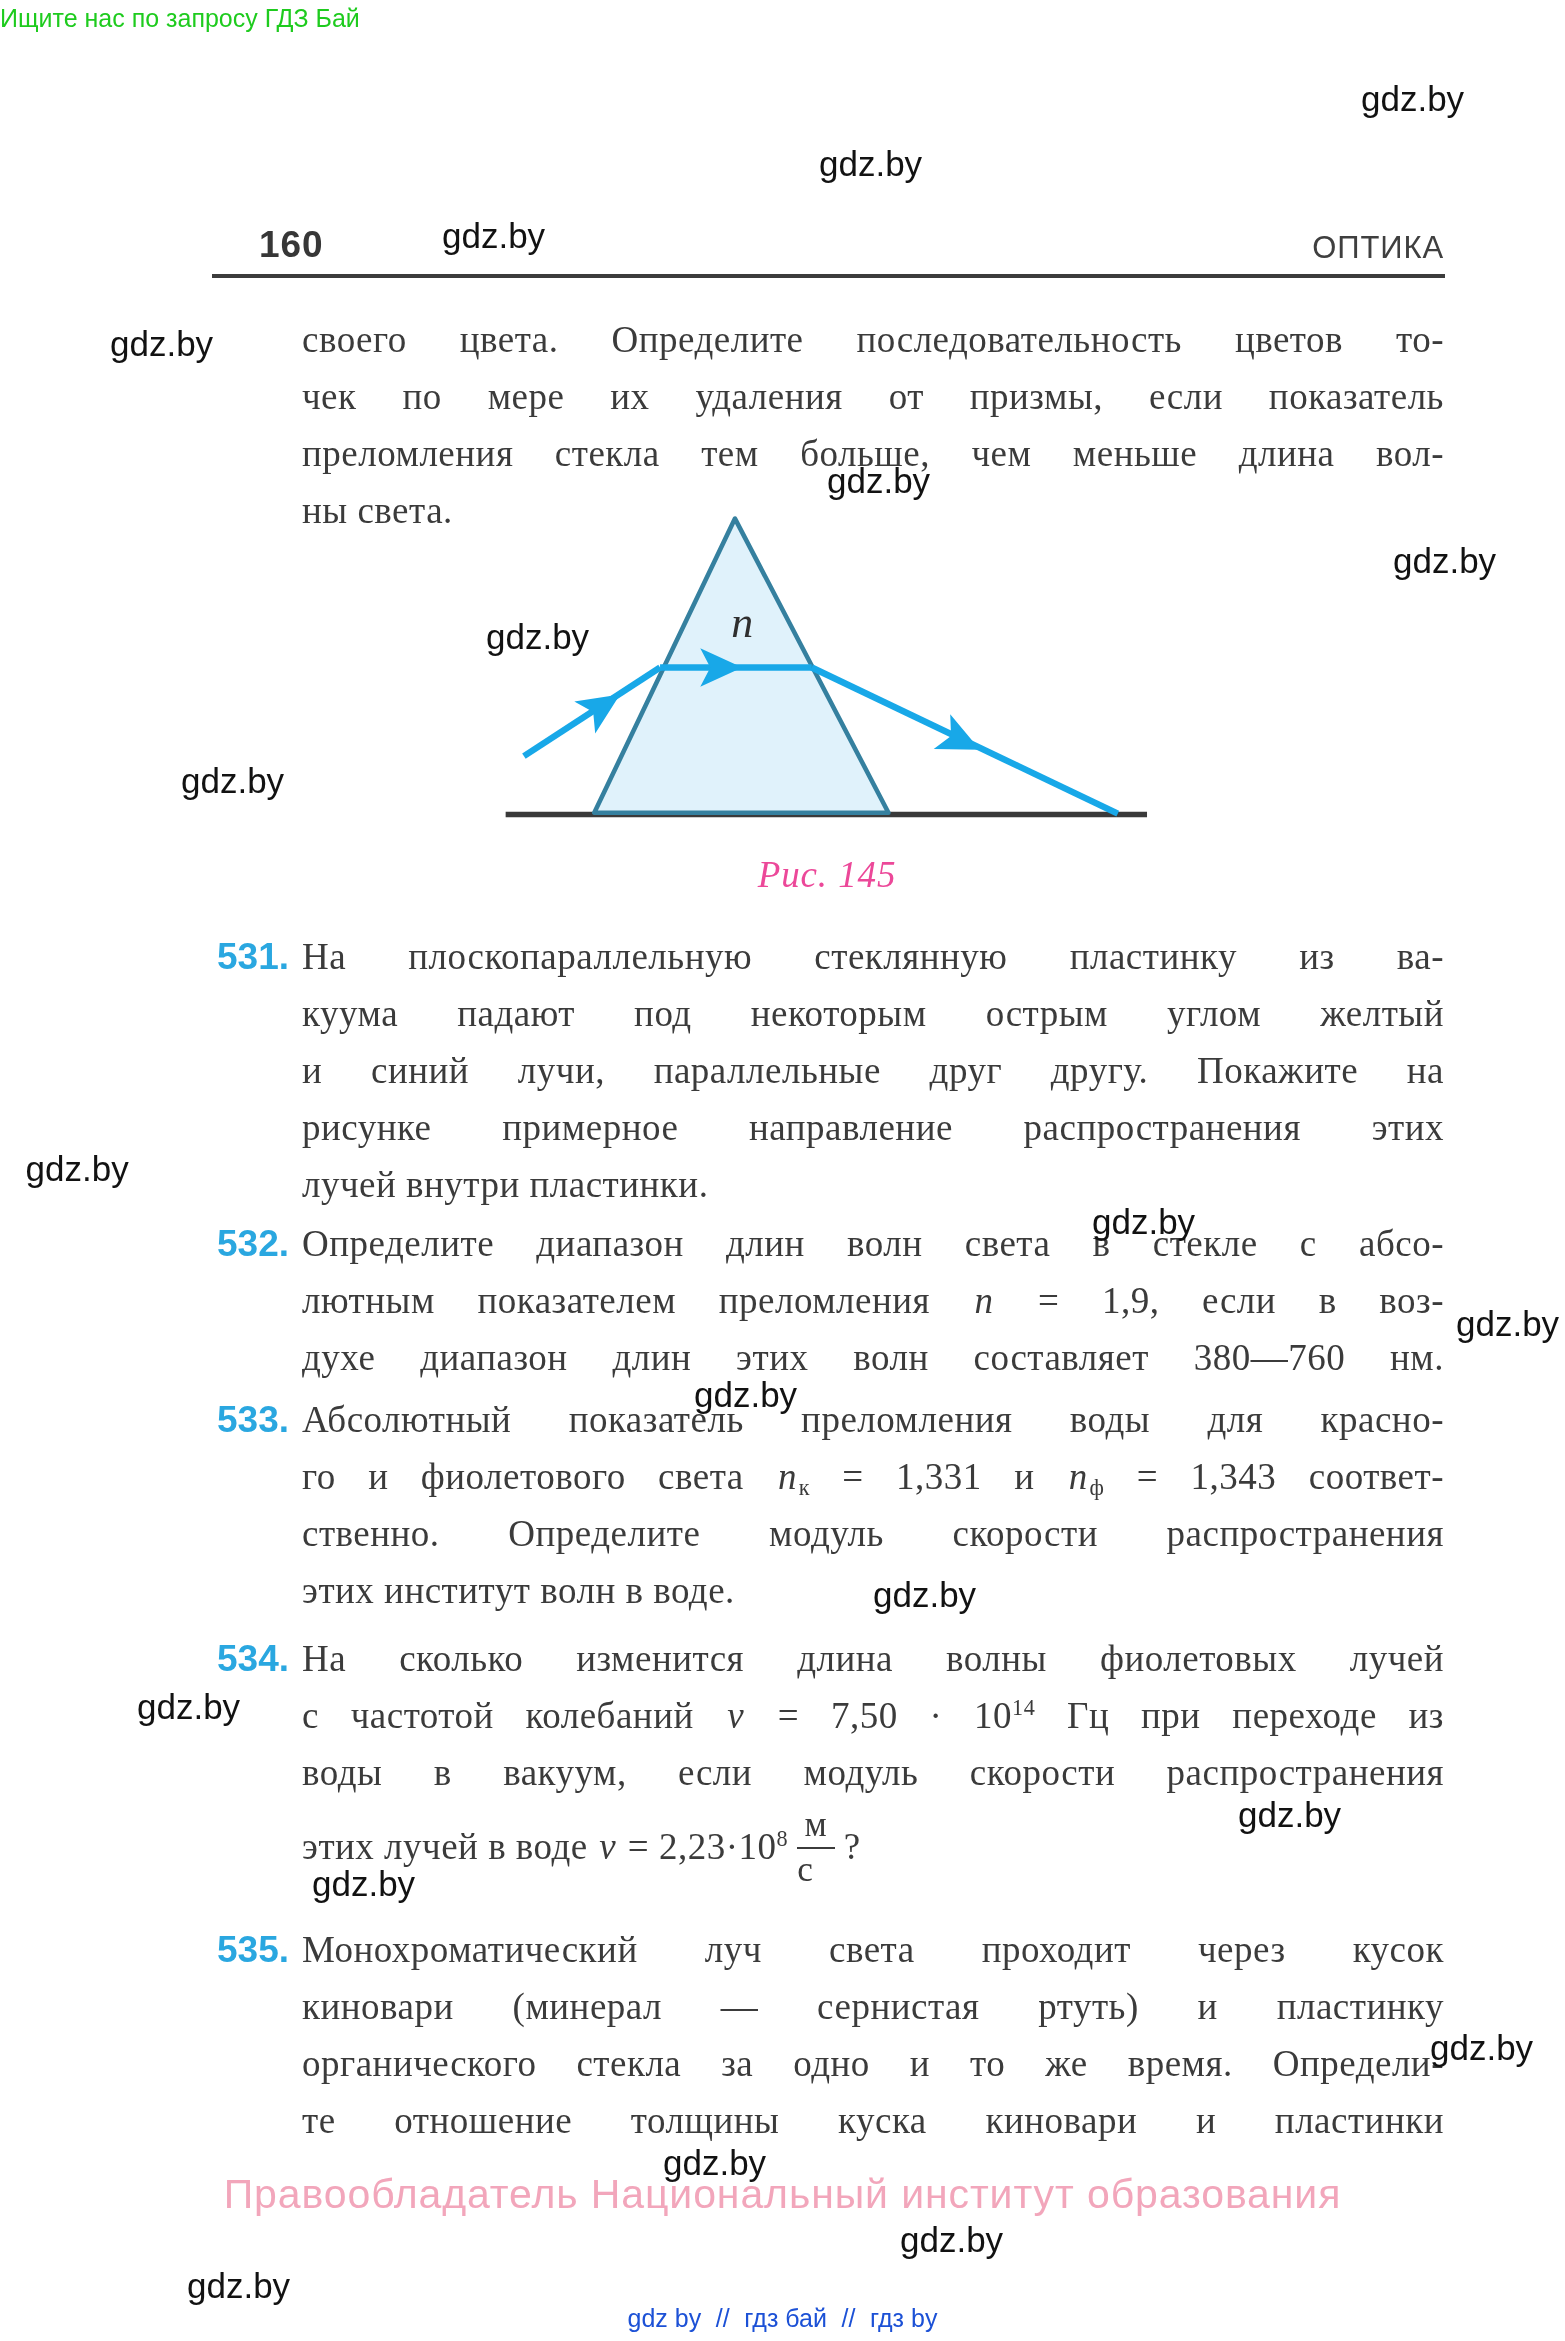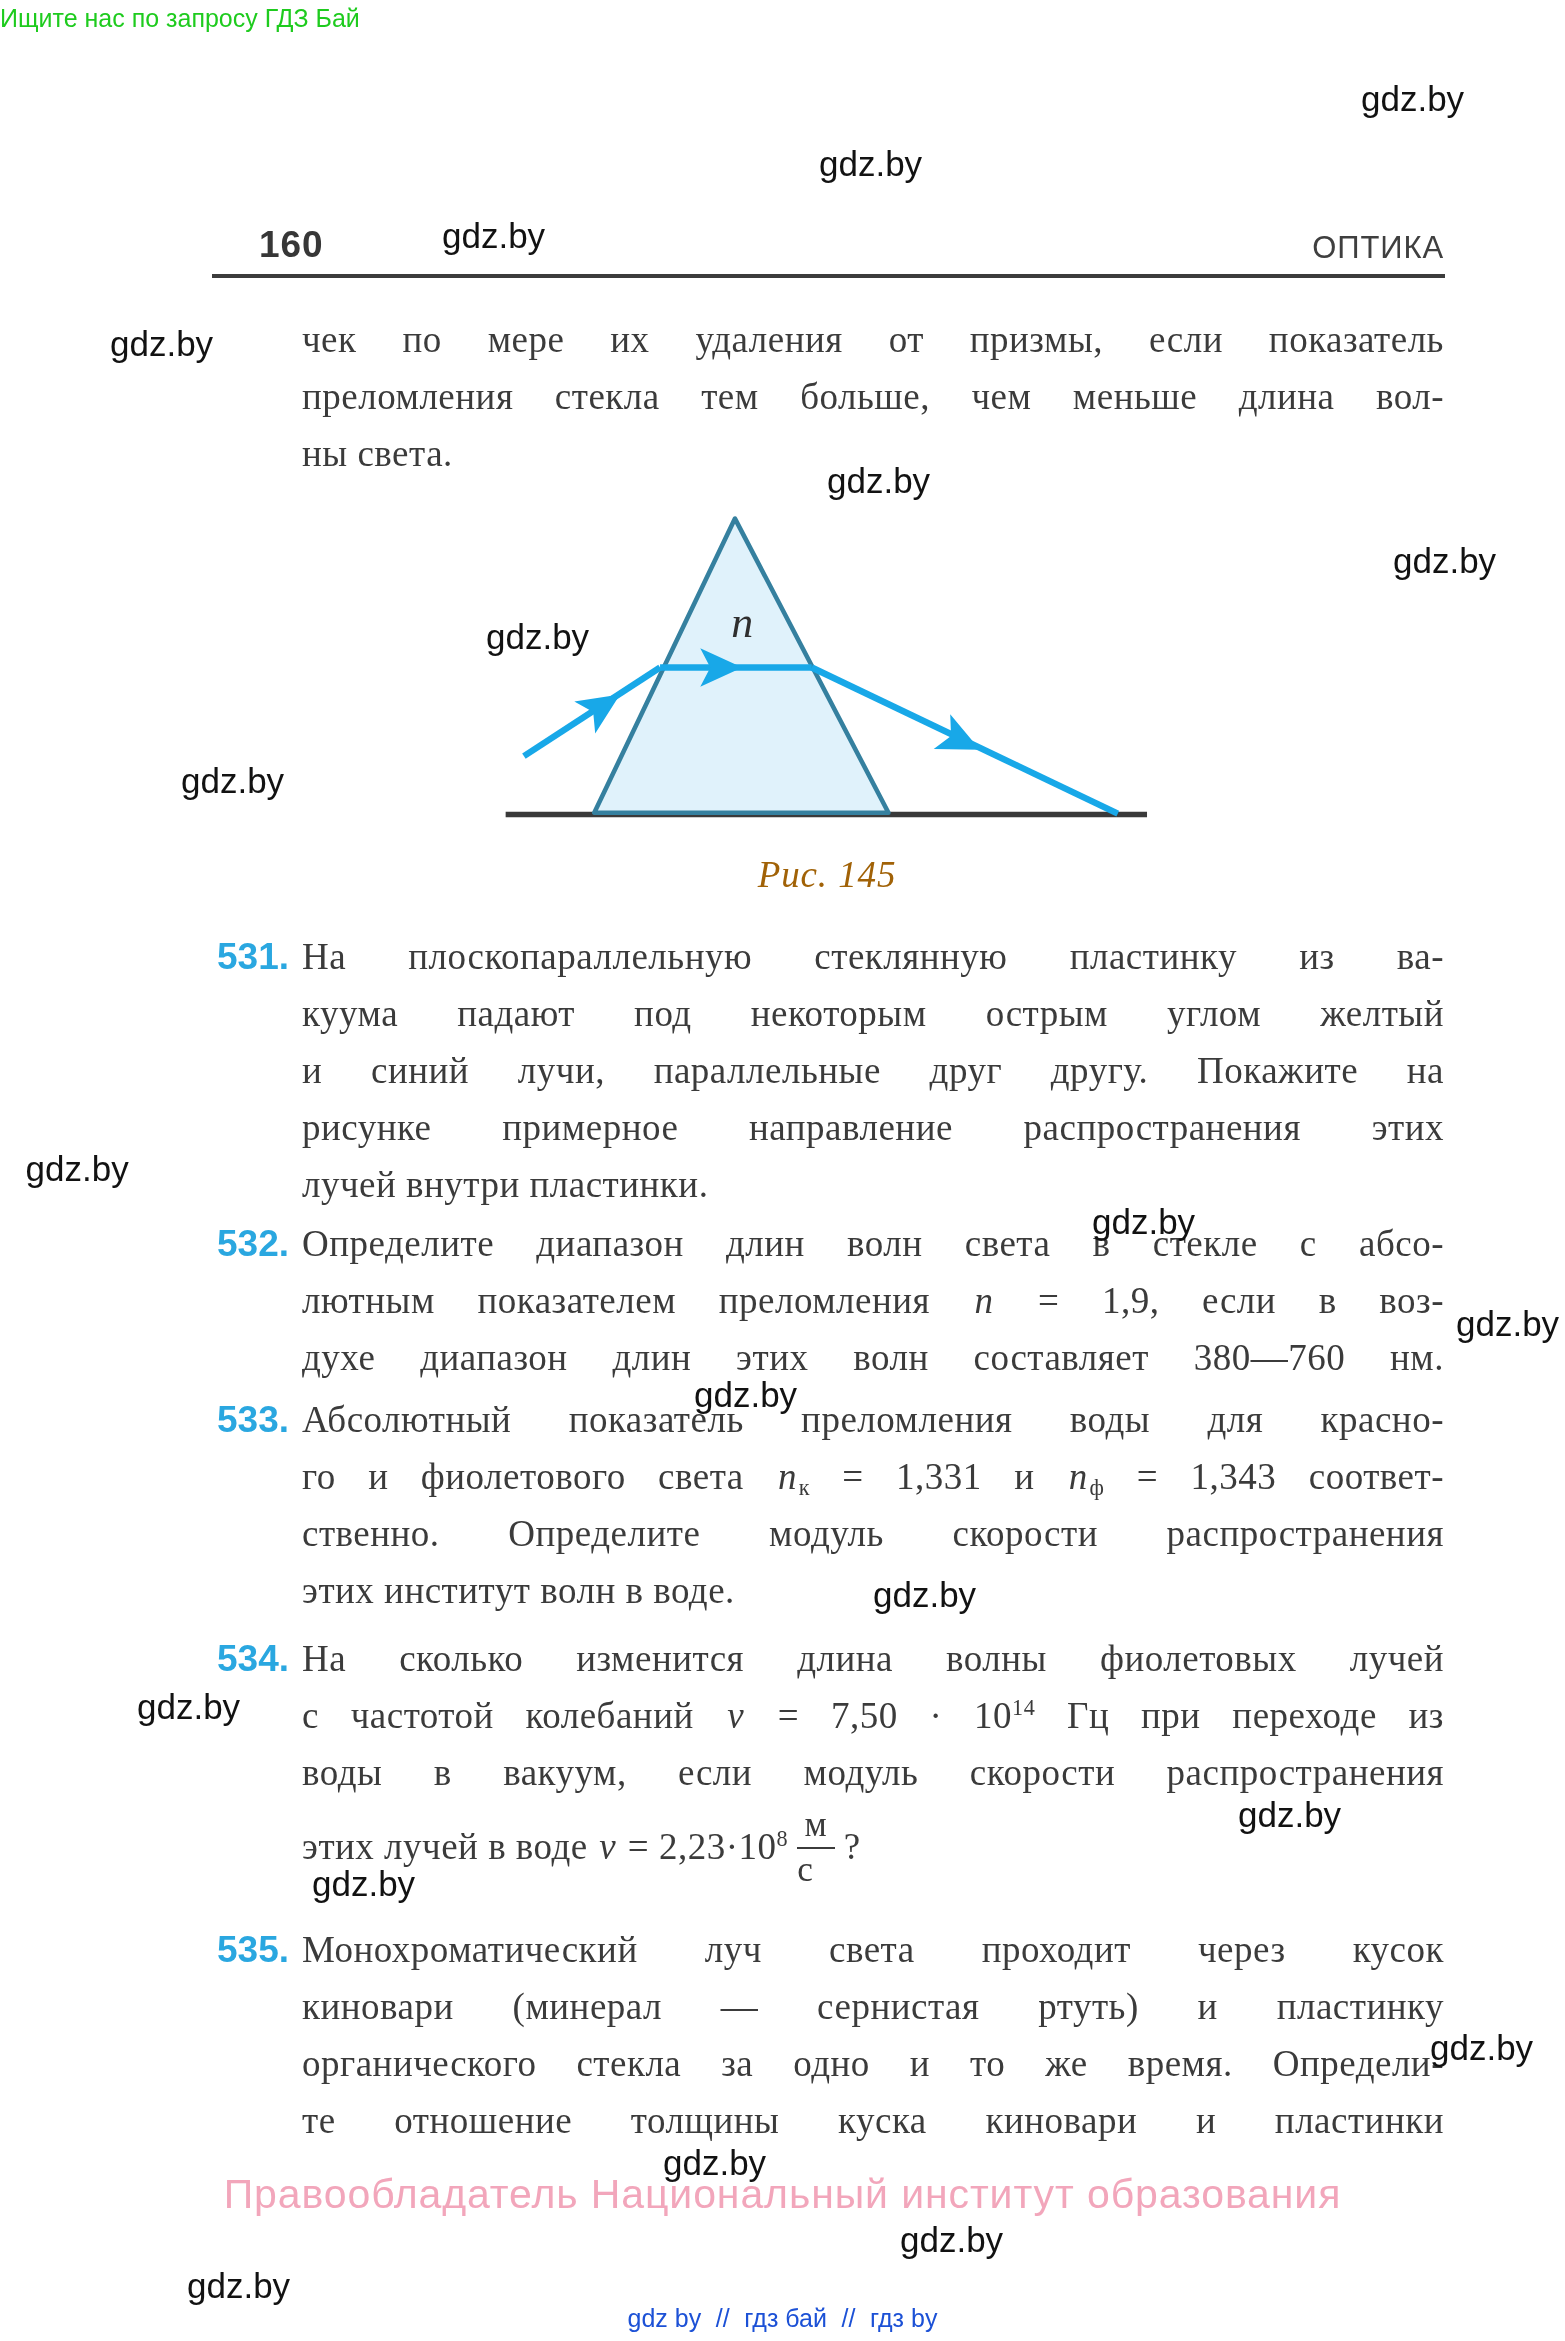--- a/index.html
+++ b/index.html
@@ -19,21 +19,21 @@
   .line.tall{line-height:91px;}
   .line i{font-style:italic;padding:0 1.8px;}
   .line sub{font-size:0.6em;vertical-align:-0.28em;line-height:0;}
   .line sup{font-size:0.6em;vertical-align:0.6em;line-height:0;}
   .frac{display:inline-block;vertical-align:middle;text-align:center;line-height:1.05;
         font-size:0.95em;margin:0 9.1px 5.5px 9.1px;}
   .frac .num{display:block;border-bottom:2.7px solid #3b3b3b;padding:0 7.3px 2.7px;}
   .frac .den{display:block;padding-top:2.7px;}
   .figure{position:absolute;left:384px;top:493px;width:786px;height:402px;}
   .caption{position:absolute;left:676px;top:853px;width:302px;text-align:center;
-        font-style:italic;font-size:37px;color:#a16207;letter-spacing:0.9px;}
+        font-style:italic;font-size:37px;color:#ec4899;letter-spacing:0.9px;}
   .problems{position:absolute;left:217px;top:928px;width:1227px;}
   .problem{position:relative;padding-left:85px;}
   .pnum{position:absolute;left:0;top:0;width:80px;font-family:"Liberation Sans",sans-serif;
         font-weight:bold;font-size:37px;line-height:57px;color:var(--number_blue,#2aa7e0);}
   .footer{position:absolute;left:0;top:2171px;width:100%;text-align:center;
         font-family:"Liberation Sans",sans-serif;font-size:41px;color:var(--footer_pink,#f2a6bb);
         letter-spacing:0.9px;}
   .links{position:absolute;left:0;top:2304px;width:100%;text-align:center;
         font-family:"Liberation Sans",sans-serif;font-size:25px;color:var(--link_blue,#1c51d6);}
   .links .sep{margin:0 14.6px;}
@@ -46,20 +46,21 @@
 
 <div class="page">
 
   <div class="top-banner">Ищите нас по запросу ГДЗ Бай</div>
 
   <div class="pagenum">160</div>
   <div class="section">ОПТИКА</div>
   <div class="rule"></div>
 
   <div class="intro" id="intro">
+      <div class="line">своего цвета. Определите последовательность цветов то-</div>
       <div class="line">чек по мере их удаления от призмы, если показатель</div>
       <div class="line">преломления стекла тем больше, чем меньше длина вол-</div>
       <div class="line nj">ны света.</div>
     </div>
 
   <div class="figure">
     <svg width="786" height="402" viewBox="0 0 860 440">
       <line x1="133" y1="352" x2="835" y2="352" style="stroke:var(--table_line,#3a3a3a);stroke-width:6"></line>
       <polygon points="384,28 230,350 552,350" style="fill:var(--prism_fill,#e0f2fb);stroke:var(--prism_stroke,#35809f);stroke-width:5;stroke-linejoin:round"></polygon>
       <line x1="153" y1="288" x2="302" y2="191" style="stroke:var(--ray_blue,#18a8e8);stroke-width:7"></line>

